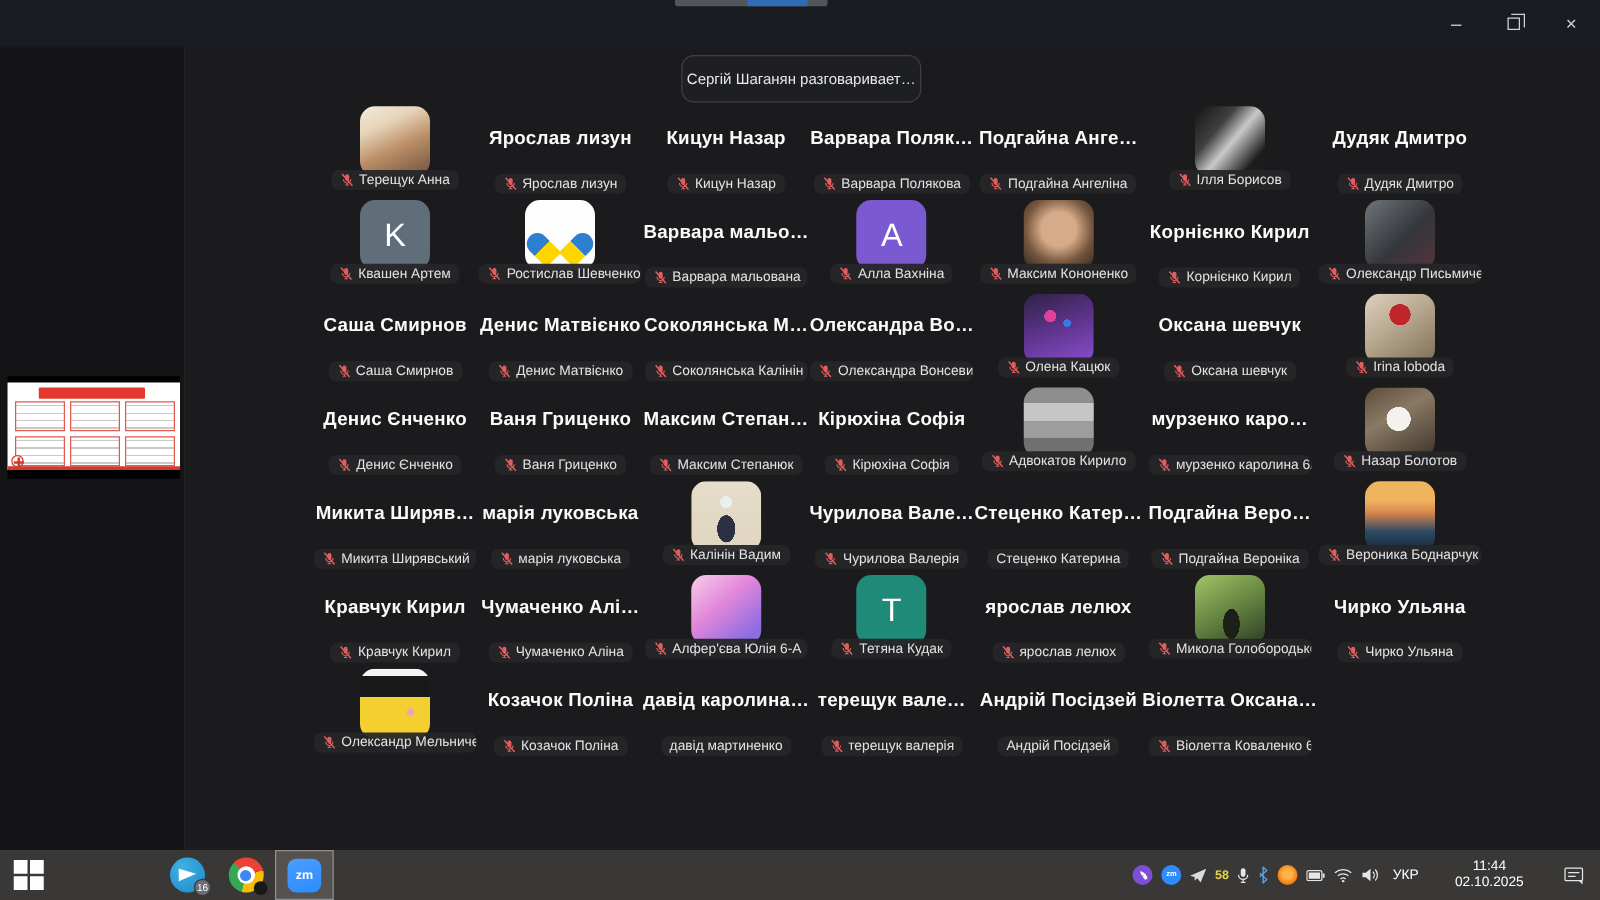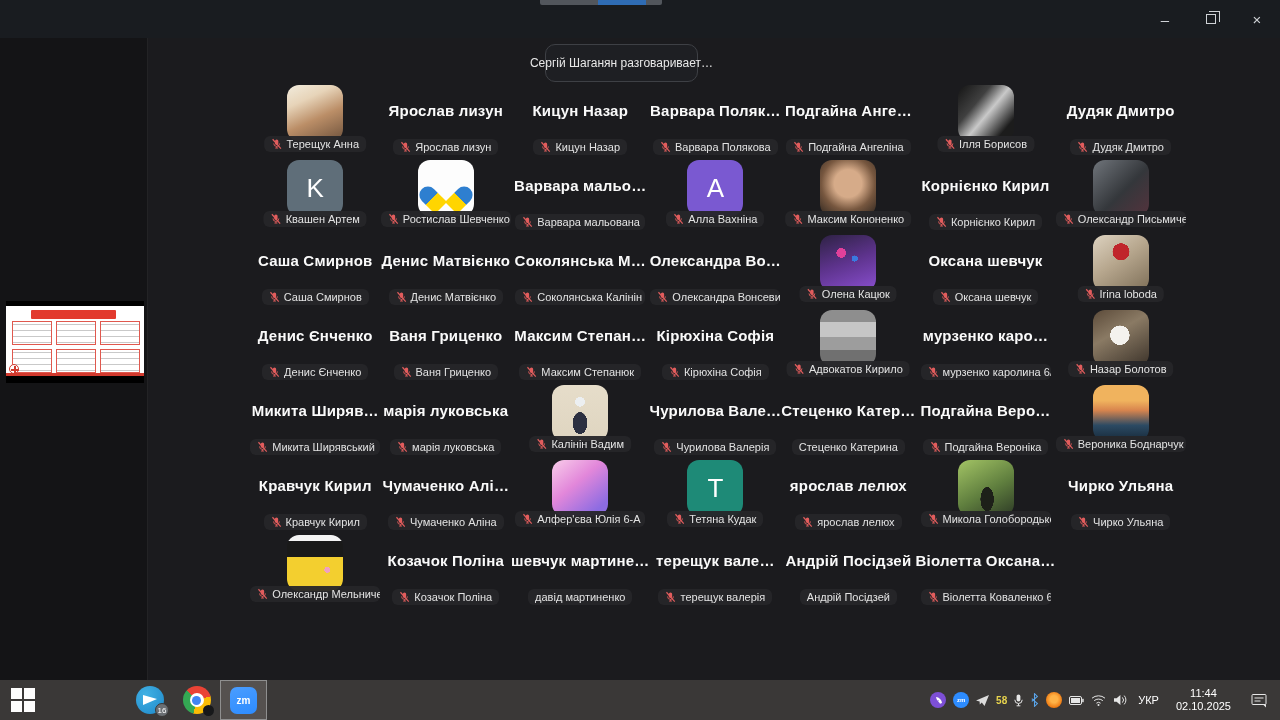--- a/index.html
+++ b/index.html
@@ -26,21 +26,21 @@
   .slide .box{position:absolute;width:29%;height:34%;border:1px solid #e0584e;background:
       repeating-linear-gradient(#fff 0 2px,#c9c9c9 2px 3px,#fff 3px 6px);}
   .slide .b1{left:4%;top:22%;} .slide .b2{left:36%;top:22%;} .slide .b3{left:68%;top:22%;}
   .slide .b4{left:4%;top:62%;} .slide .b5{left:36%;top:62%;} .slide .b6{left:68%;top:62%;}
   .slide .cross{position:absolute;left:3px;bottom:2px;width:10px;height:10px;border-radius:50%;border:1px solid #d23a2e;background:#fff;}
   .slide .cross::before{content:"";position:absolute;left:4px;top:1px;width:2px;height:8px;background:#d23a2e;}
   .slide .cross::after{content:"";position:absolute;left:1px;top:4px;width:8px;height:2px;background:#d23a2e;}
   .slide .bottomline{position:absolute;left:0;bottom:0;width:100%;height:3px;background:#d23a2e;}
 
   
-  .toast{position:absolute;left:545px;top:6px;width:153px;height:38px;background:#1e1f23;
+  .toast{position:absolute;left:545px;top:6px;width:192px;height:38px;background:#1e1f23;
     border:1px solid #3e4045;border-radius:10px;display:flex;align-items:center;justify-content:center;
     color:#e8e8e8;font-size:12px;white-space:nowrap;}
 
   
   .grid{position:absolute;left:250px;top:42px;width:936px;height:527px;
     display:grid;grid-template-columns:repeat(7,1fr);grid-template-rows:repeat(7,75px);}
   .tile{position:relative;display:flex;flex-direction:column;align-items:center;cursor:pointer;justify-content:space-between;}
   .tile-title{margin-top:22px;font-size:15px;font-weight:700;color:#fafafa;white-space:nowrap;letter-spacing:.2px;}
   .avatar{width:56px;height:56px;margin-top:5px;border-radius:12px;display:flex;align-items:center;justify-content:center;
     color:#fff;font-size:26px;font-weight:400;overflow:hidden;flex-shrink:0;}
@@ -101,21 +101,21 @@
     color:#fff;font-size:10px;font-weight:700;display:flex;align-items:center;justify-content:center;}
 
   .tray{margin-left:auto;display:flex;align-items:center;gap:7px;padding-right:6px;height:40px;}
   .tray-ic{display:flex;align-items:center;justify-content:center;cursor:pointer;}
   .circ16{width:16px;height:16px;border-radius:50%;display:flex;align-items:center;justify-content:center;color:#fff;}
   .viber{background:#7d4fd6;font-size:9px;}
   .zmtray{background:#2d8cff;font-size:6px;font-weight:700;}
   .orange{background:radial-gradient(circle at 50% 45%,#ffb347 0 30%,#ee7a12 70%);}
   .txt-ic{font-size:10px;font-weight:700;color:#e8d44d;}
   .lang{color:#fff;font-size:11px;margin:0 4px;cursor:pointer;}
-  .clock{color:#fff;font-size:11px;text-align:center;line-height:13px;margin:0 6px;cursor:pointer;}
+  .clock{color:#fff;font-size:11px;text-align:center;line-height:13px;margin:0 18px;cursor:pointer;}
   .action{width:30px;height:40px;display:flex;align-items:center;justify-content:center;cursor:pointer;}
 </style>
 </head>
 <body>
 
 <div id="screen">
 
   <div class="titlebar">
     <div class="tabstrip">
         <div class="blue"></div>
@@ -624,21 +624,21 @@
           <div class="pill">
             <svg width="11" height="12" viewBox="0 0 12 12">
               <rect x="4.2" y="1" width="3.6" height="6" rx="1.8" fill="#e25d5d"></rect>
               <path d="M2.8 5.4a3.2 3.2 0 0 0 6.4 0M6 8.6v1.6M4.4 10.4h3.2" stroke="#e25d5d" fill="none" stroke-width="1"></path>
               <path d="M1.6 0.8l9 10.2" stroke="#e25d5d" stroke-width="1.3"></path>
             </svg>
             <span>Козачок Поліна</span>
           </div>
         </div>
         <div class="tile textonly">
-          <div class="tile-title">шевчук мартине…</div>
+          <div class="tile-title">давід каролина…</div>
           <div class="pill">
             <span>давід мартиненко</span>
           </div>
         </div>
         <div class="tile textonly">
           <div class="tile-title">терещук вале…</div>
           <div class="pill">
             <svg width="11" height="12" viewBox="0 0 12 12">
               <rect x="4.2" y="1" width="3.6" height="6" rx="1.8" fill="#e25d5d"></rect>
               <path d="M2.8 5.4a3.2 3.2 0 0 0 6.4 0M6 8.6v1.6M4.4 10.4h3.2" stroke="#e25d5d" fill="none" stroke-width="1"></path>

